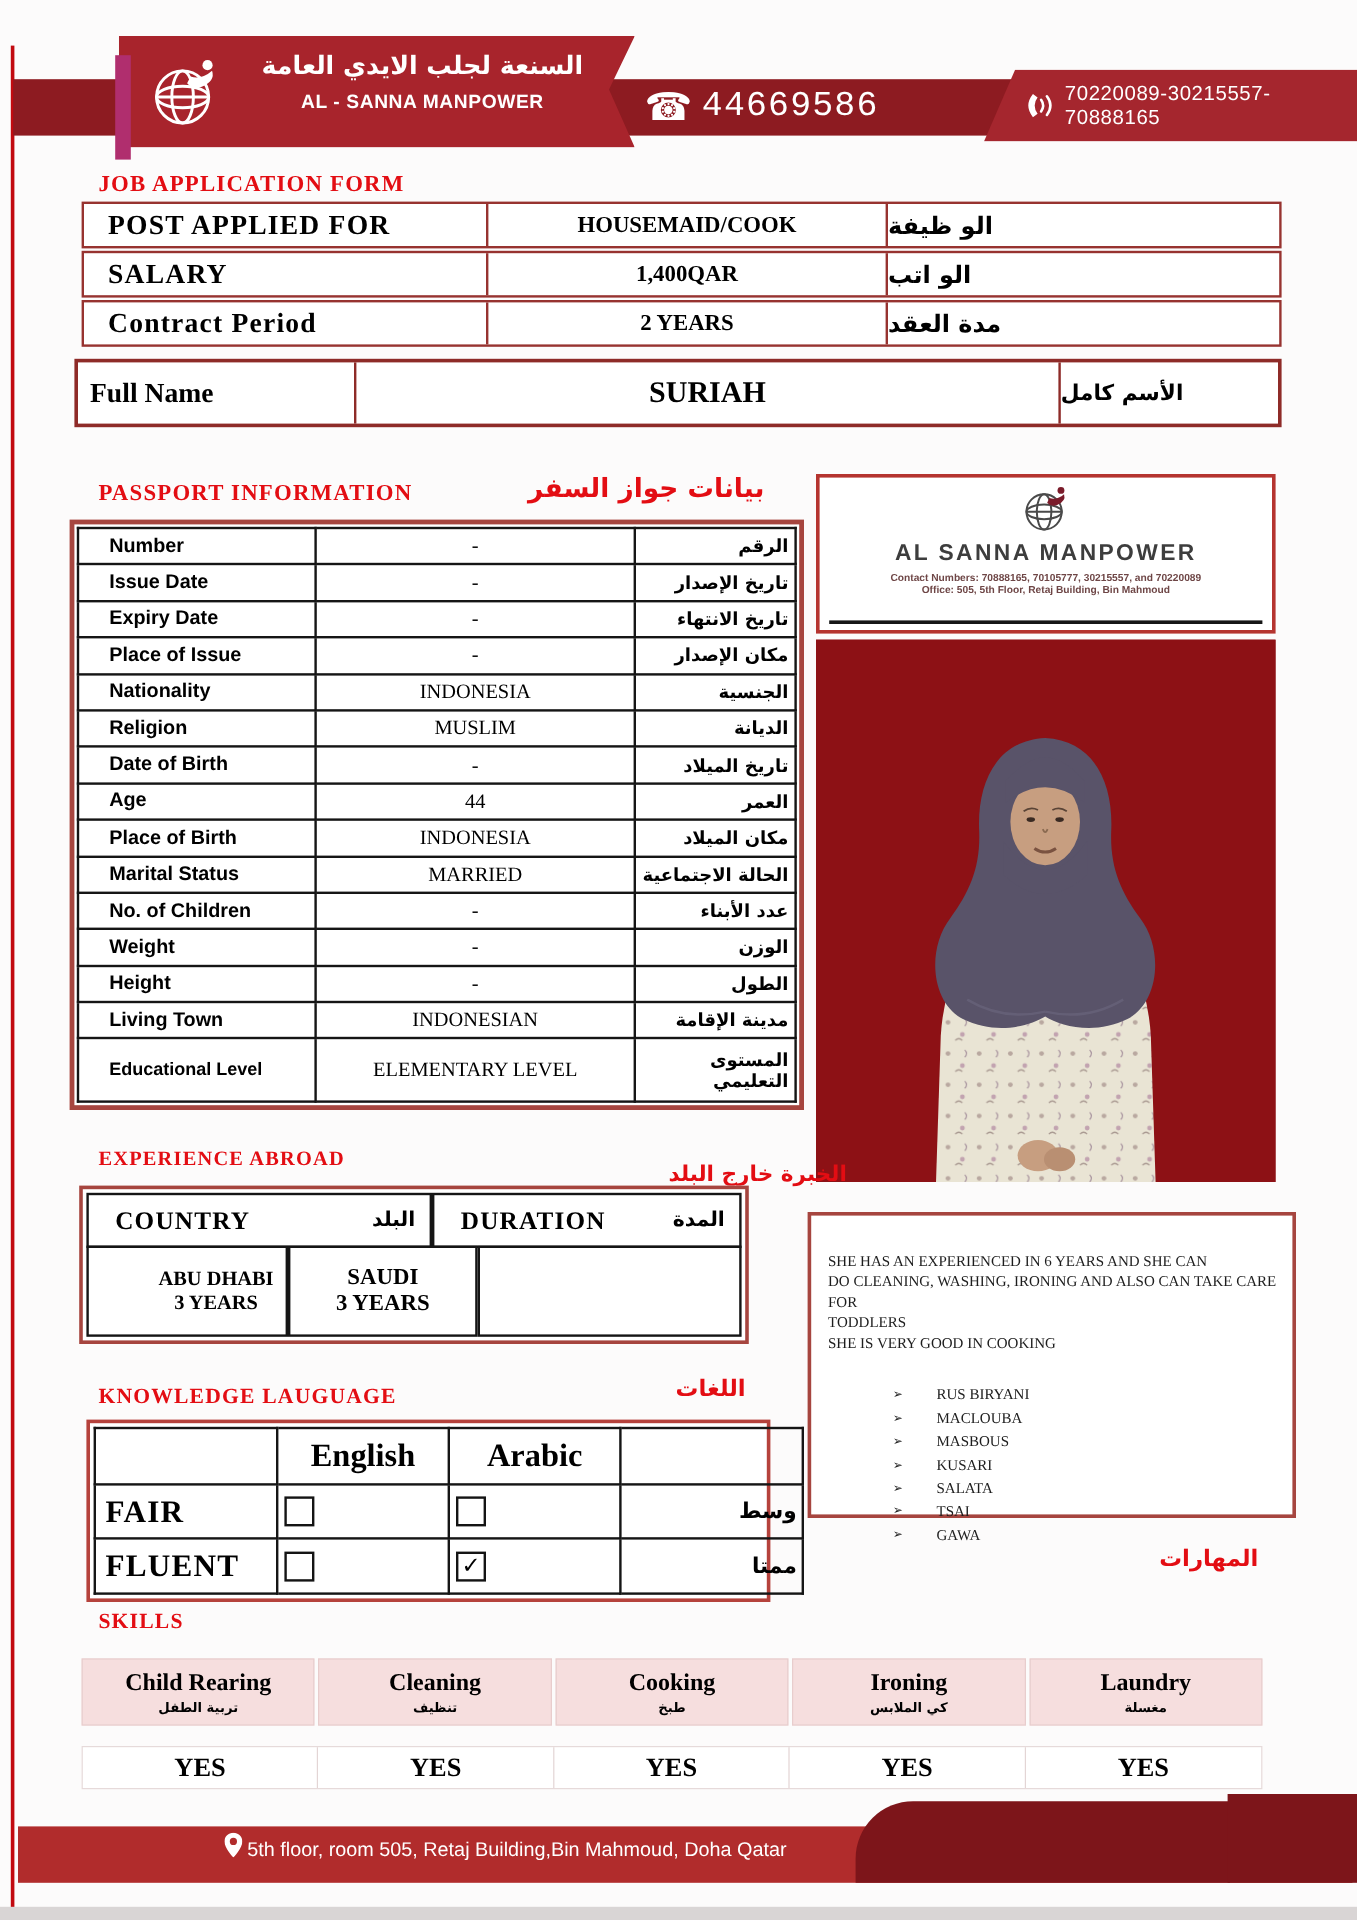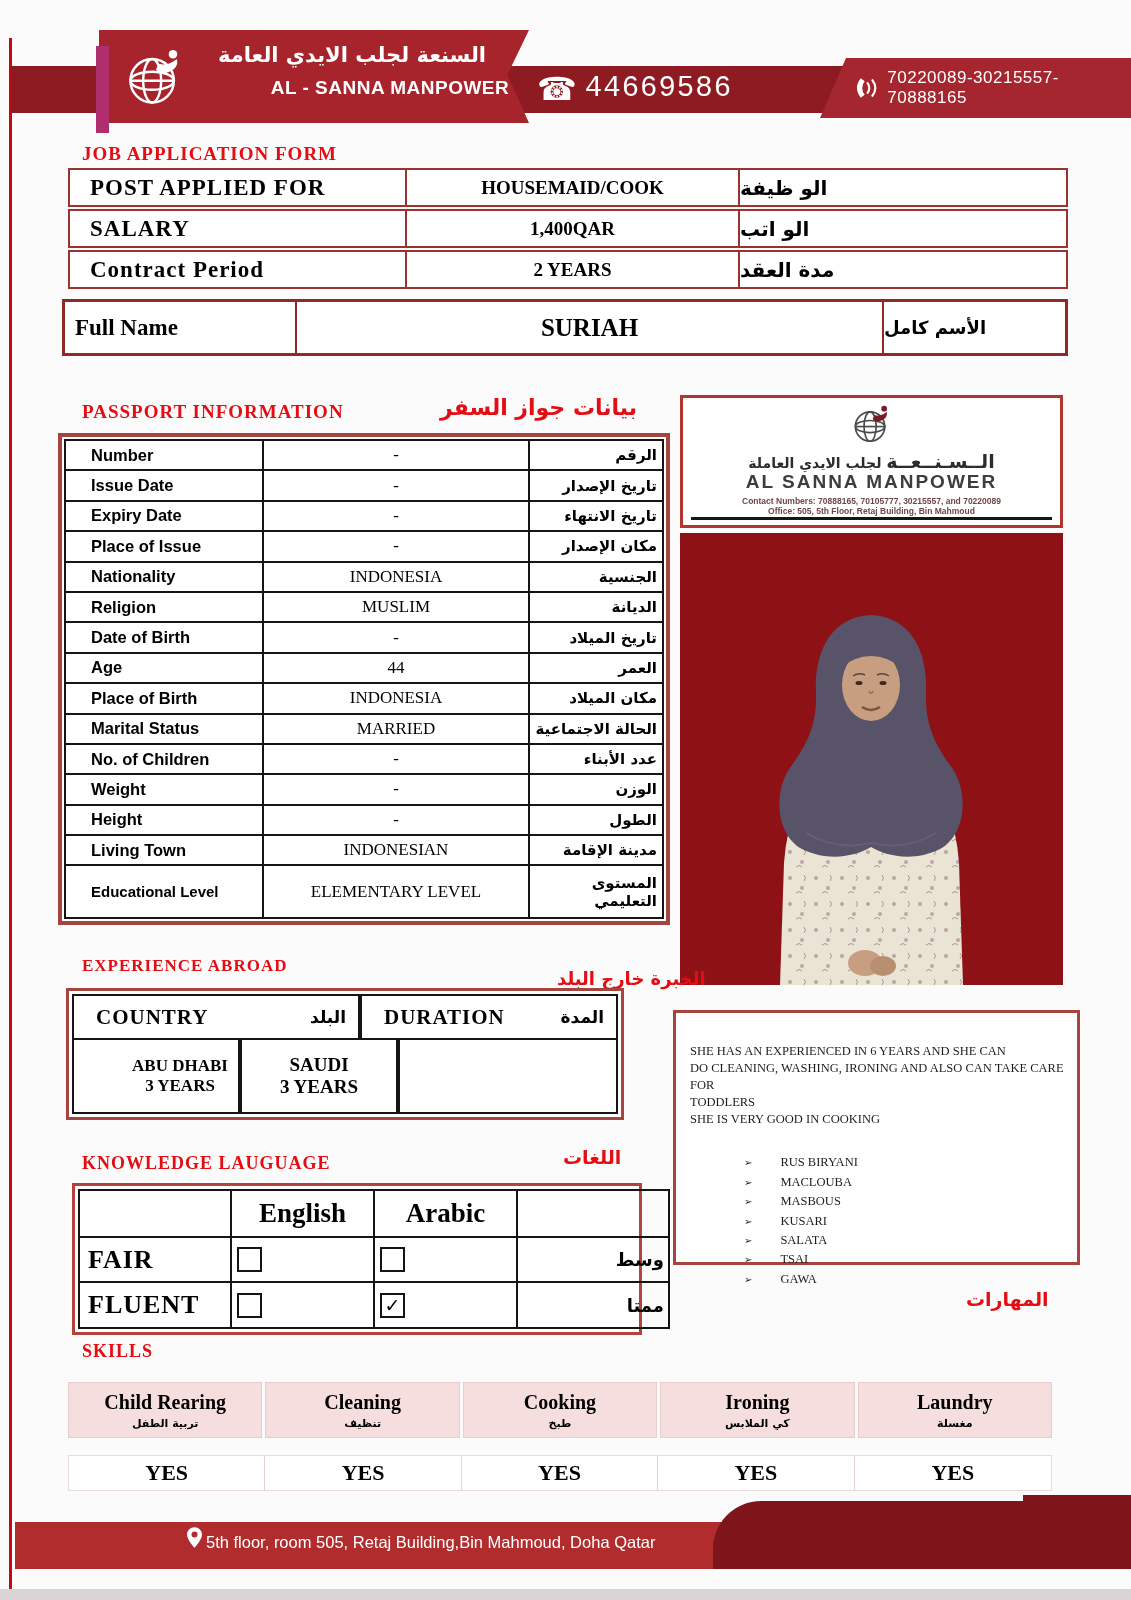--- a/index.html
+++ b/index.html
@@ -11,21 +11,21 @@
   
   .left-rule { position:absolute; left:9px; top:38px; width:3px; height:1552px; background:#c20a10; }
 
   
   .hdr-band { position:absolute; left:11px; top:66px; width:1120px; height:47px; background:#8d1b21; }
   .hdr-banner { position:absolute; left:99px; top:30px; width:430px; height:93px; background:#a8242c;
     clip-path:polygon(0 0,100% 0,95% 48%,100% 100%,0 100%); }
   .hdr-magenta { position:absolute; left:96px; top:46px; width:13px; height:87px; background:#b02e6e; }
   .hdr-logo { position:absolute; left:22px; top:13px; width:68px; height:68px; }
   .hdr-ar { position:absolute; left:98px; top:13px; width:310px; text-align:center; color:#fff; font-size:21px; font-weight:bold; direction:rtl; }
-  .hdr-en { position:absolute; left:98px; top:47px; width:310px; text-align:center; color:#fff; font-size:19px; font-weight:bold; letter-spacing:0.5px;margin-left:38px; }
+  .hdr-en { position:absolute; left:98px; top:47px; width:310px; text-align:center; color:#fff; font-size:16px; font-weight:bold; letter-spacing:0.5px; }
   .hdr-phone { position:absolute; left:537px; top:72px; color:#fff; display:flex; align-items:center; gap:8px; }
   .hdr-phone .glyph { font-size:32px; line-height:1; font-family:"DejaVu Sans",sans-serif; }
   .hdr-phone .num { font-size:29px; letter-spacing:1px; font-family:Liberation Mono, monospace; }
   .hdr-right { position:absolute; left:820px; top:58px; width:311px; height:60px; background:#a5262e;
     clip-path:polygon(26px 0,100% 0,100% 100%,0 100%); display:flex; align-items:center; padding-left:34px; gap:10px; }
   .hdr-right .num { color:#fff; font-size:17px; font-family:"Liberation Sans",sans-serif; letter-spacing:0.5px; }
 
   
   .red-title { position:absolute; color:#e30d13; font-weight:bold; letter-spacing:1px; }
   .t-form { left:82px; top:143px; font-size:19px; }
@@ -275,24 +275,20 @@
         <circle cx="33" cy="40" r="23"></circle>
         <ellipse cx="33" cy="40" rx="23" ry="9.5"></ellipse>
         <ellipse cx="33" cy="40" rx="9.5" ry="23"></ellipse>
         <line x1="10" y1="40" x2="56" y2="40"></line>
       </g>
       <g fill="#7a1b2a">
         <circle cx="55" cy="12" r="4.5"></circle>
         <path d="M40 22 q10 3 19 -5 q3 9 -9 14 q-8 3 -13 -3 z"></path>
       </g>
     </svg>
-    <div class="card-ar ar">
-      <span class="big">الــسـنــعــة</span>
-      <span>لجلب الايدي العاملة</span>
-    </div>
     <div class="card-en">AL SANNA MANPOWER</div>
     <div class="card-contact">Contact Numbers: 70888165, 70105777, 30215557, and 70220089</div>
     <div class="card-contact" style="margin-top:0">Office: 505, 5th Floor, Retaj Building, Bin Mahmoud</div>
     <div class="card-rule"></div>
   </div>
 
   <div class="photo">
     <svg width="383" height="452" viewBox="0 0 383 452">
       <defs>
         <pattern id="floral" width="26" height="26" patternUnits="userSpaceOnUse">

